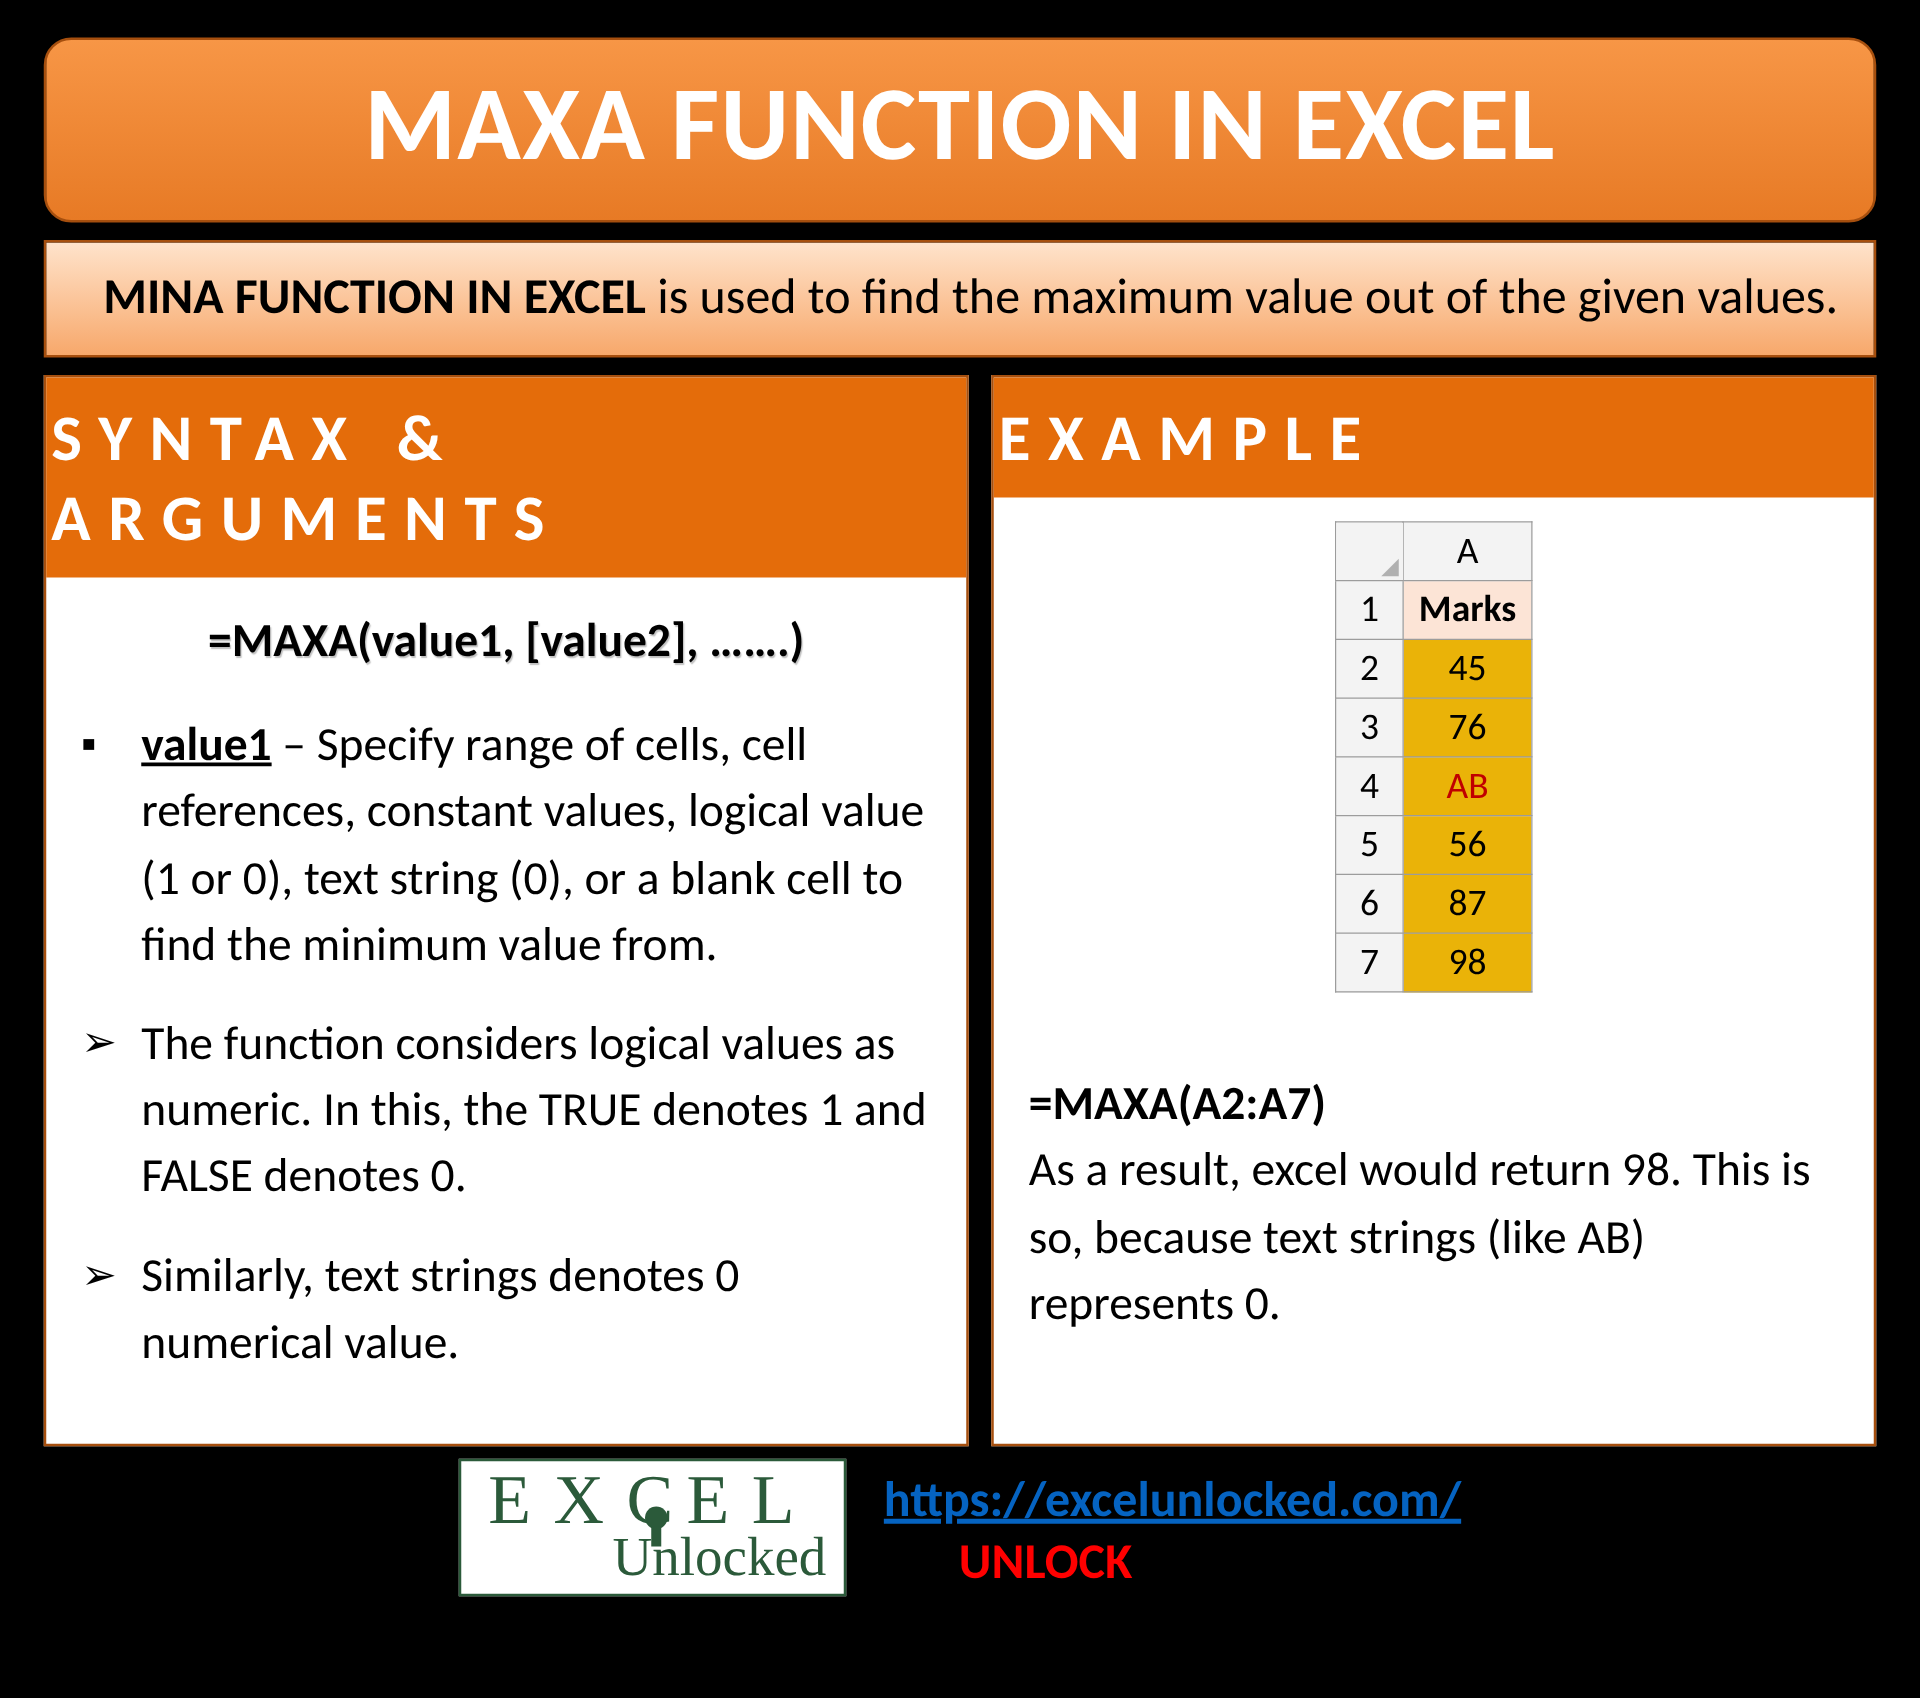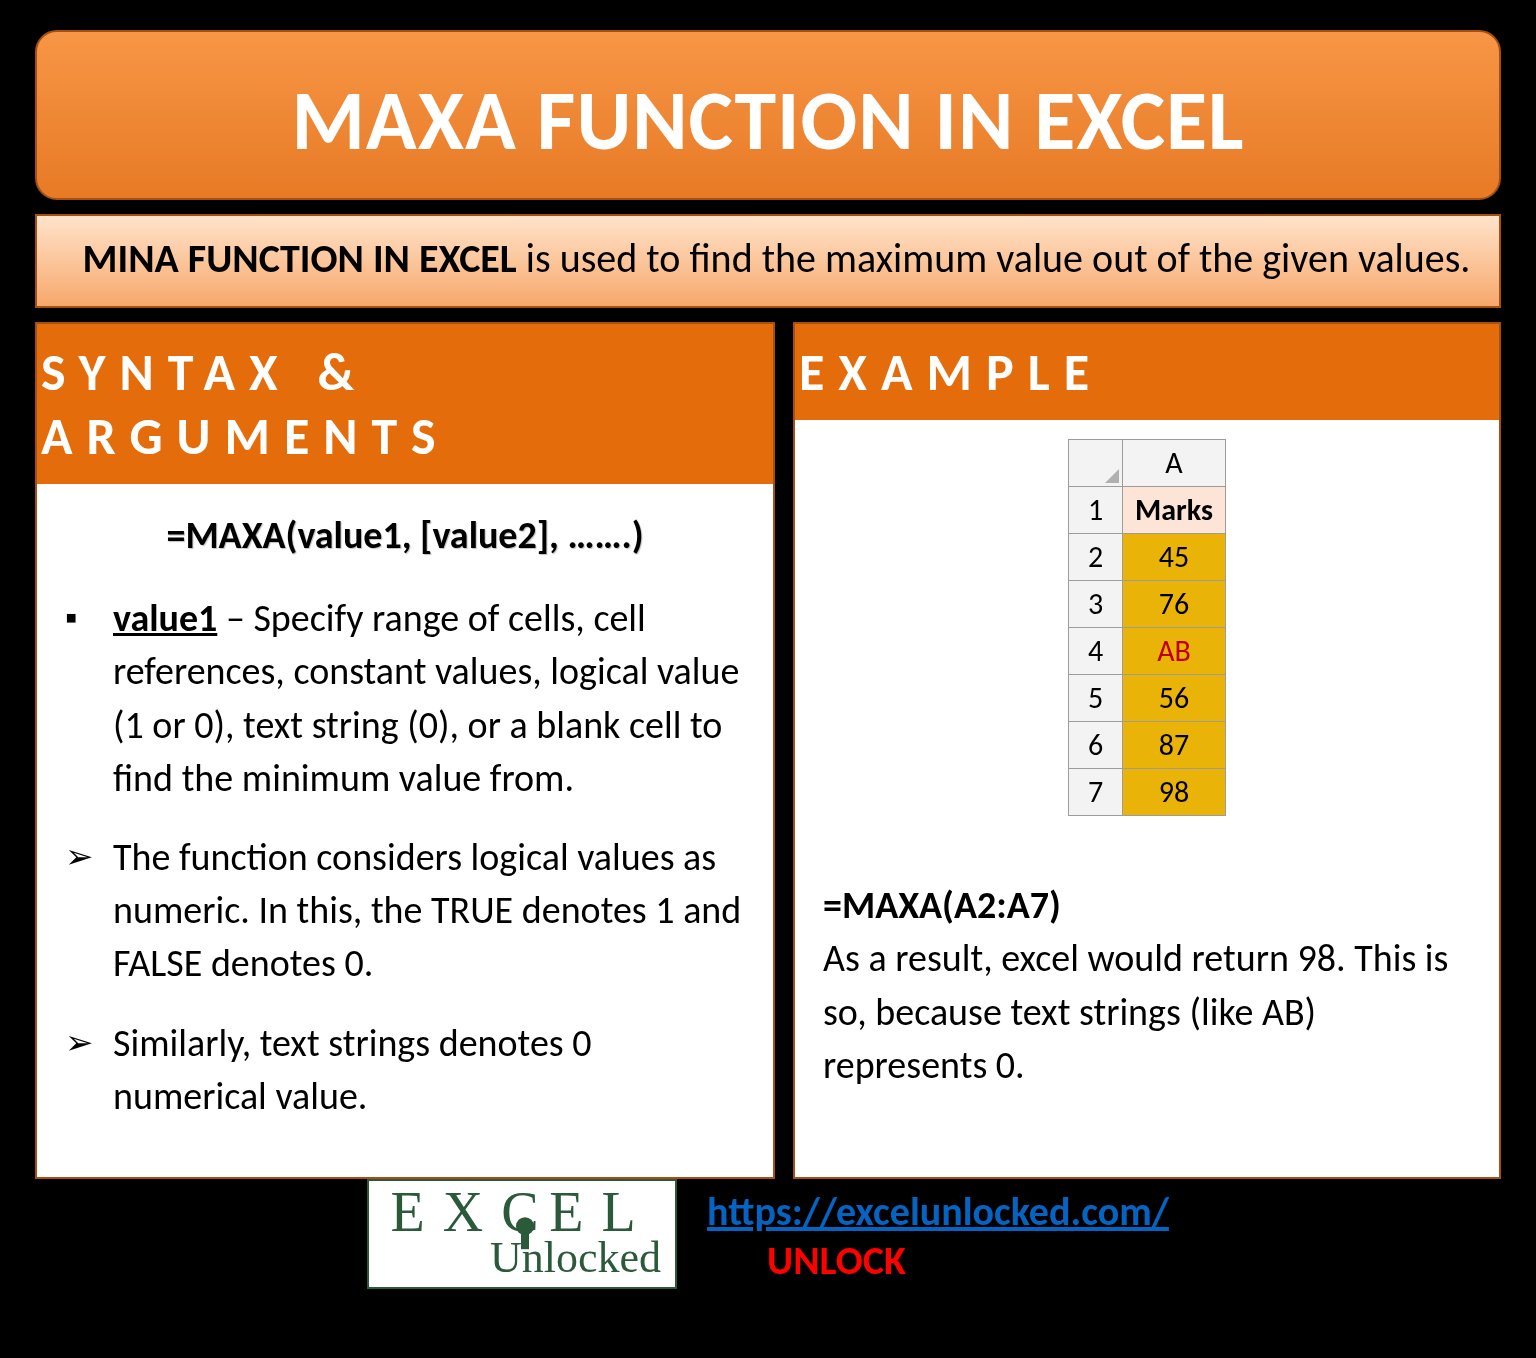--- a/index.html
+++ b/index.html
@@ -8,21 +8,21 @@
     background: #000;
     width: 1536px;
     height: 1358px;
     padding: 30px 35px;
   }
   .banner {
     background: linear-gradient(#f79646, #e77a25);
     border: 2px solid #a64f0e;
     border-radius: 22px;
     text-align: center;
-    padding: 37px 10px 26px 10px;
+    padding: 15px 10px 26px 10px;
     margin-bottom: 14px;
   }
   .banner-text {
     color: #fff;
     font-size: 84px;
     font-weight: 700;
     letter-spacing: 1px;
   }
   .description {
     background: linear-gradient(#ffe3cb, #f7a86b);
@@ -101,21 +101,21 @@
   .excel-mini .rowhead { background: #f3f3f3; }
   .excel-mini .marks-head { font-weight:700; background:#fce4d6; }
   .excel-mini .red { color:#c00000; }
   .example-text { margin-top: 8px; }
   .example-text .bold { font-weight:700; }
   .footer {
     display:flex;
     align-items:flex-start;
     justify-content:center;
     gap: 30px;
-    margin-top: 0;
+    margin-top: 10px;
   }
   .logo {
     width: 310px;
     height: 110px;
     border: 2px solid #2b5a3a;
     background:#fff;
     position:relative;
     display:flex;
     flex-direction:column;
     align-items:center;

